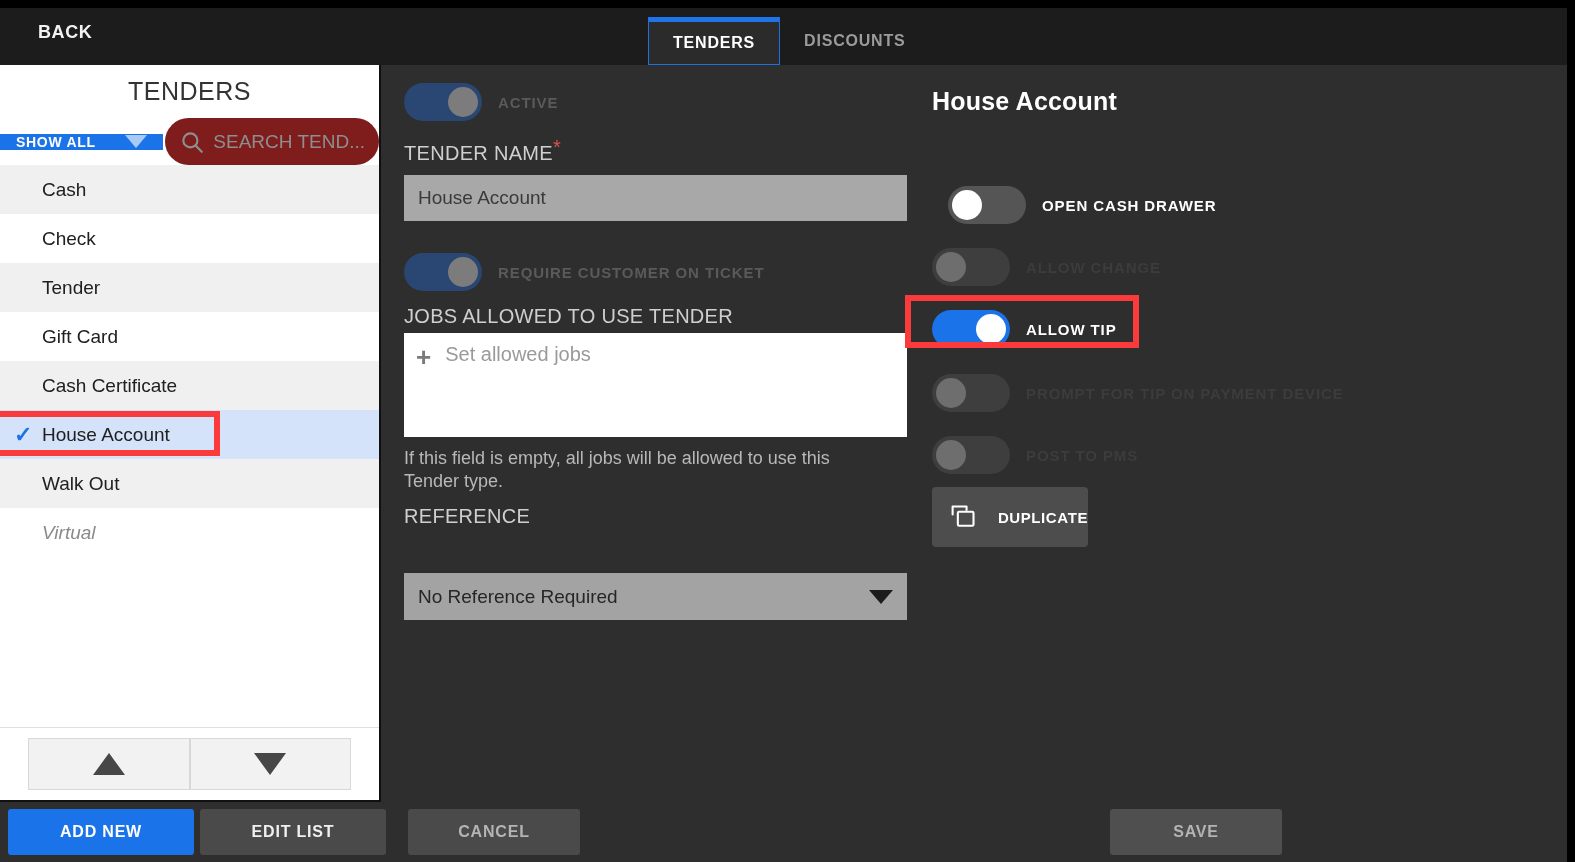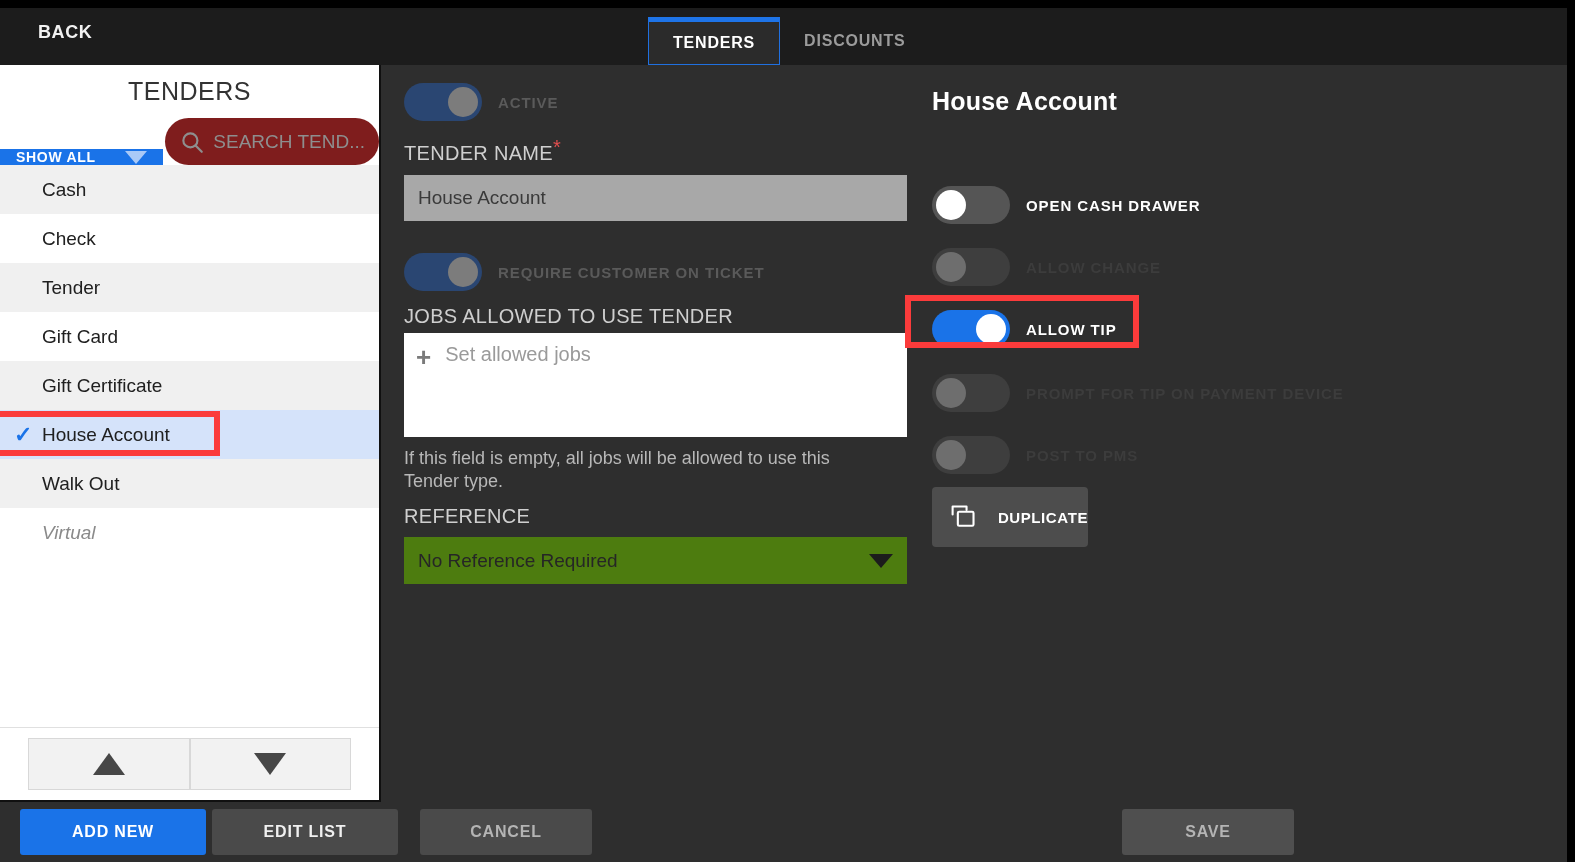--- a/index.html
+++ b/index.html
@@ -58,21 +58,21 @@
     border-right: 2px solid #101010;
     border-bottom: 2px solid #101010;
   }
   .sidebar-title {
     height: 53px;
     display: flex; align-items: center; justify-content: center;
     font-size: 25px; color: #333; letter-spacing: 0.5px;
     background: #ffffff;
   }
   .sidebar-filterrow {
-    display: flex; height: 47px; align-items: flex-end; border-radius: 18px;
+    display: flex; height: 47px; align-items: center; border-radius: 18px;
   }
   .show-all {
     width: 190px;
     background: #1a73e8;
     display: flex; align-items: center;
     padding: 0 16px;
     cursor: pointer;
   }
   .show-all-label {
     color: #fff; font-size: 14px; font-weight: bold; letter-spacing: 0.7px;
@@ -150,21 +150,21 @@
   }
   .tri-down {
     width: 0; height: 0;
     border-left: 16px solid transparent;
     border-right: 16px solid transparent;
     border-top: 22px solid #474747;
   }
 
   
   .bottombar {
-    position: absolute; left: 16px; bottom: 0;
+    position: absolute; left: 4px; bottom: 0;
     width: 1322px; height: 60px;
     background: #2e2e2e;
   }
   .btn {
     position: absolute;
     height: 46px;
     display: flex; align-items: center; justify-content: center;
     font-size: 16px; font-weight: bold; letter-spacing: 0.8px;
     border-radius: 3px;
     cursor: pointer;
@@ -239,24 +239,25 @@
     color: #7a7a7a; font-size: 26px; font-weight: bold;
     line-height: 1; margin-right: 14px; margin-top: 1px;
   }
   .jobs-placeholder { color: #9a9a9a; font-size: 20px; }
   .helper-text {
     width: 470px;
     font-size: 18px; color: #b8b8b8; line-height: 1.25;
   }
   .select-box {
     width: 503px; height: 47px;
-    background: #4d7c0f;
+    background: #a3a3a3;
     display: flex; align-items: center;
     padding: 0 14px;
     cursor: pointer;
+    margin-top: 36px;
   }
   .select-value { flex: 1; color: #262626; font-size: 19px; }
   .select-caret {
     width: 0; height: 0;
     border-left: 12px solid transparent;
     border-right: 12px solid transparent;
     border-top: 14px solid #1c1c1c;
   }
 
   
@@ -330,21 +331,21 @@
       <div class="tender-item odd">
         <span class="check-spacer"></span>
         <span>Tender</span>
       </div>
       <div class="tender-item even">
         <span class="check-spacer"></span>
         <span>Gift Card</span>
       </div>
       <div class="tender-item odd">
         <span class="check-spacer"></span>
-        <span>Gift Certificate</span>
+        <span>Cash Certificate</span>
       </div>
       <div class="tender-item selected">
         <span class="check-mark">✓</span>
         <span>House Account</span>
       </div>
       <div class="tender-item odd">
         <span class="check-spacer"></span>
         <span>Walk Out</span>
       </div>
       <div class="tender-item even disabled">
@@ -406,21 +407,21 @@
     <div class="select-box" style="position:absolute; left:0; top:472px;">
       <span class="select-value">No Reference Required</span>
       <span class="select-caret"></span>
     </div>
   </div>
 
   <div class="right">
 
     <div class="panel-title" style="position:absolute; left:0; top:22px;">House Account</div>
 
-    <div class="toggle-row" style="position:absolute; left:0; top:121px;">
+    <div class="toggle-row" style="position:absolute; left:16px; top:121px;">
       <div class="toggle offw">
         <span class="knob"></span>
       </div>
       <span class="toggle-label lbl-bright">OPEN CASH DRAWER</span>
     </div>
 
     <div class="toggle-row" style="position:absolute; left:0; top:183px;">
       <div class="toggle offd">
         <span class="knob"></span>
       </div>

